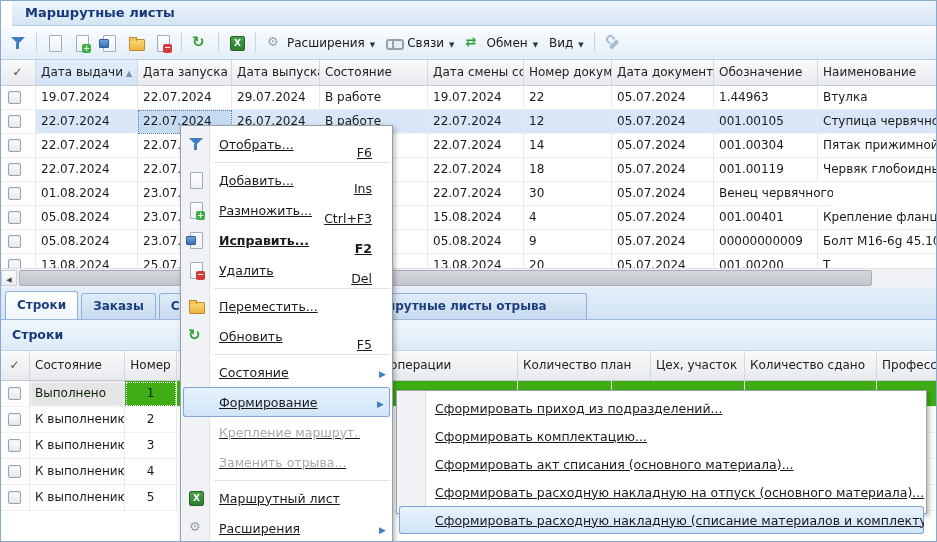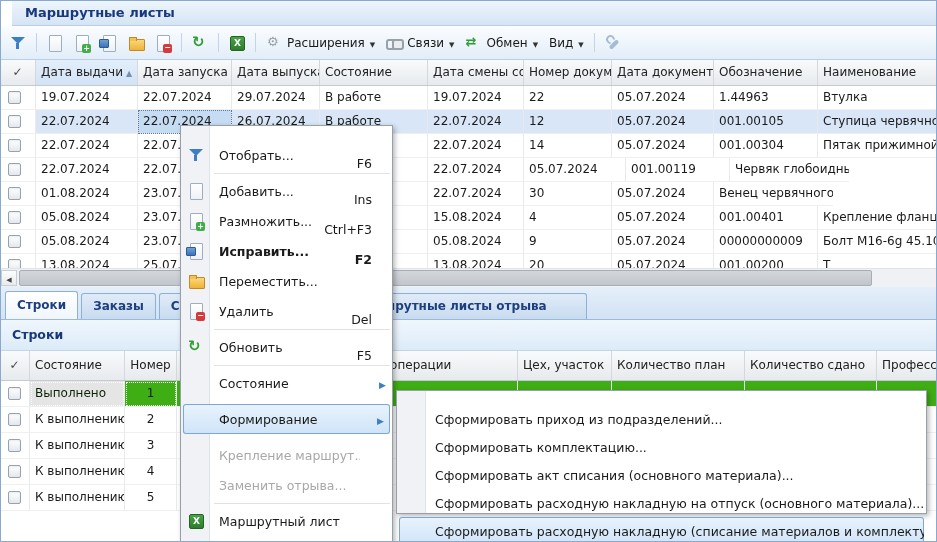--- a/index.html
+++ b/index.html
@@ -101,32 +101,32 @@
   .drow { display:flex; height:26px; }
   .drow .cell { line-height:25px; }
   .drow .ccell { width:30px; }
   .d1{width:95px}.d2{width:52px;text-align:center}.d3{width:111px}.d4{width:230px}
   .d5{width:94px}.d6{width:133px}.d7{width:132px}.d8{width:60px;border-right:none}
   .drow.done .cell { background:#3fae14; color:#0c2405; }
   .drow.done .d1 { background:#e5e5e5; outline:1px dotted #fff; outline-offset:-2px; }
   .drow.done .d2 { outline:1px dotted #fff; outline-offset:-2px; }
 
   
-  .menu { position:absolute; background:#fff; border:1px solid #979fa9; box-shadow:2px 2px 5px rgba(0,0,0,.28); padding-top:14px; }
+  .menu { position:absolute; background:#fff; border:1px solid #979fa9; box-shadow:2px 2px 5px rgba(0,0,0,.28); padding-top:3px;text-decoration:underline; }
   .menu .gutter { position:absolute; left:0; top:0; bottom:0; width:29px; background:#f0f2f5; border-right:1px solid #dfe2e7; }
   #ctxmenu { left:180px; top:125px; width:213px; height:418px; z-index:30; font-size:12.5px; }
   .mrow { position:relative; height:30px; display:flex; align-items:center; padding:0 20px 0 38px; }
   .mrow.sep { margin-bottom:6px; }
   .mrow.sep::after { content:""; position:absolute; left:33px; right:2px; bottom:-4px; height:1px; background:#e2e2e2; }
   .mrow .mi { position:absolute; left:7px; top:50%; transform:translateY(-50%); }
   .mlabel { flex:1; white-space:nowrap; overflow:hidden; }
   .mshort { margin-left:12px; white-space:nowrap;margin-top:16px; }
   .mrow.bold .mlabel, .mrow.bold .mshort { font-weight:bold; }
   .mrow.disabled { color:#a8a8a8; }
-  .mrow.hl { background:linear-gradient(#e9f3fd,#cfe4f8); box-shadow:inset 0 0 0 1px #7ea6d3; border-radius:3px; margin:6px 2px;
+  .mrow.hl { background:linear-gradient(#e9f3fd,#cfe4f8); box-shadow:inset 0 0 0 1px #7ea6d3; border-radius:3px; margin:0 2px;
     padding:0 18px 0 36px; }
   .marrow { display:none; position:absolute; right:6px; top:50%; transform:translateY(-50%); }
   .marrow.show { display:block; }
   .marrow.show::after { content:"▶"; font-size:9px; color:#3c7fc0; }
   #submenu { left:396px; top:390px; width:531px; height:124px; z-index:31; font-size:12.5px; }
   .srow { position:relative; height:28px; display:flex; align-items:center; padding:0 12px 0 38px; white-space:nowrap; overflow:hidden; }
   .srow.hl { background:linear-gradient(#e9f3fd,#cfe4f8); box-shadow:inset 0 0 0 1px #7ea6d3; border-radius:3px; margin:0 2px;
     padding:0 10px 0 36px; }
 </style>
 </head>
@@ -252,20 +252,21 @@
 
       <div class="grow">
         <div class="ccell">
           <span class="checkbox"></span>
         </div>
         <div class="cell c1">22.07.2024</div>
         <div class="cell c2">22.07.2024</div>
         <div class="cell c3"></div>
         <div class="cell c4"></div>
         <div class="cell c5">22.07.2024</div>
+        <div class="cell c6">18</div>
         <div class="cell c7">05.07.2024</div>
         <div class="cell c8">001.00119</div>
         <div class="cell c9">Червяк глобоидный</div>
       </div>
 
       <div class="grow">
         <div class="ccell">
           <span class="checkbox"></span>
         </div>
         <div class="cell c1">01.08.2024</div>
@@ -347,22 +348,22 @@
   <span>Строки</span>
 </div>
 
 <div id="grid2">
   <div class="g2head">
     <div class="chead">✓</div>
     <div class="hcell d1">Состояние</div>
     <div class="hcell d2">Номер</div>
     <div class="hcell d3"></div>
     <div class="hcell d4">Наименование операции</div>
+    <div class="hcell d6">Количество план</div>
     <div class="hcell d5">Цех, участок</div>
-    <div class="hcell d6">Количество план</div>
     <div class="hcell d7">Количество сдано</div>
     <div class="hcell d8">Профессия</div>
   </div>
   <div id="g2rows">
 
       <div class="drow done">
         <div class="ccell">
           <span class="checkbox"></span>
         </div>
         <div class="cell d1">Выполнено</div>
@@ -458,34 +459,34 @@
 
     </div>
 
     <div class="mrow bold">
       <span class="mi i-edit-document"></span>
       <span class="mlabel">Исправить...</span>
       <span class="mshort">F2</span>
 
     </div>
 
-    <div class="mrow">
-      <span class="mi i-move-folder"></span>
-      <span class="mlabel">Переместить...</span>
-      <span class="mshort"></span>
-
-    </div>
-
     <div class="mrow sep">
       <span class="mi i-delete-document"></span>
       <span class="mlabel">Удалить</span>
       <span class="mshort">Del</span>
 
     </div>
 
+    <div class="mrow">
+      <span class="mi i-move-folder"></span>
+      <span class="mlabel">Переместить...</span>
+      <span class="mshort"></span>
+
+    </div>
+
     <div class="mrow sep">
       <span class="mi i-refresh"></span>
       <span class="mlabel">Обновить</span>
       <span class="mshort">F5</span>
 
     </div>
 
     <div class="mrow">
 
       <span class="mlabel">Состояние</span>

